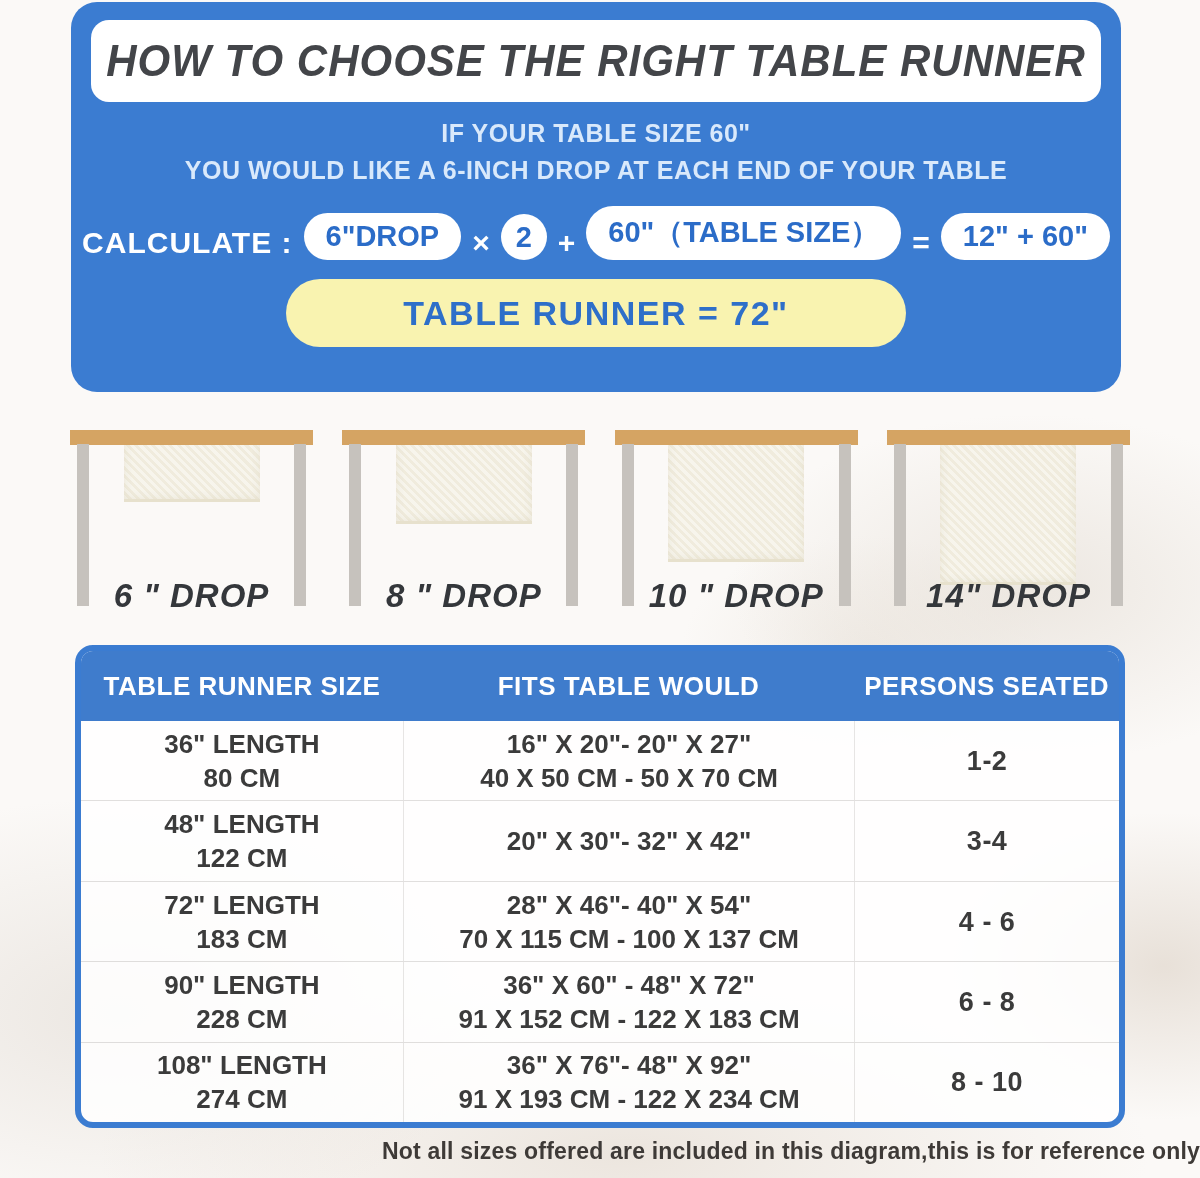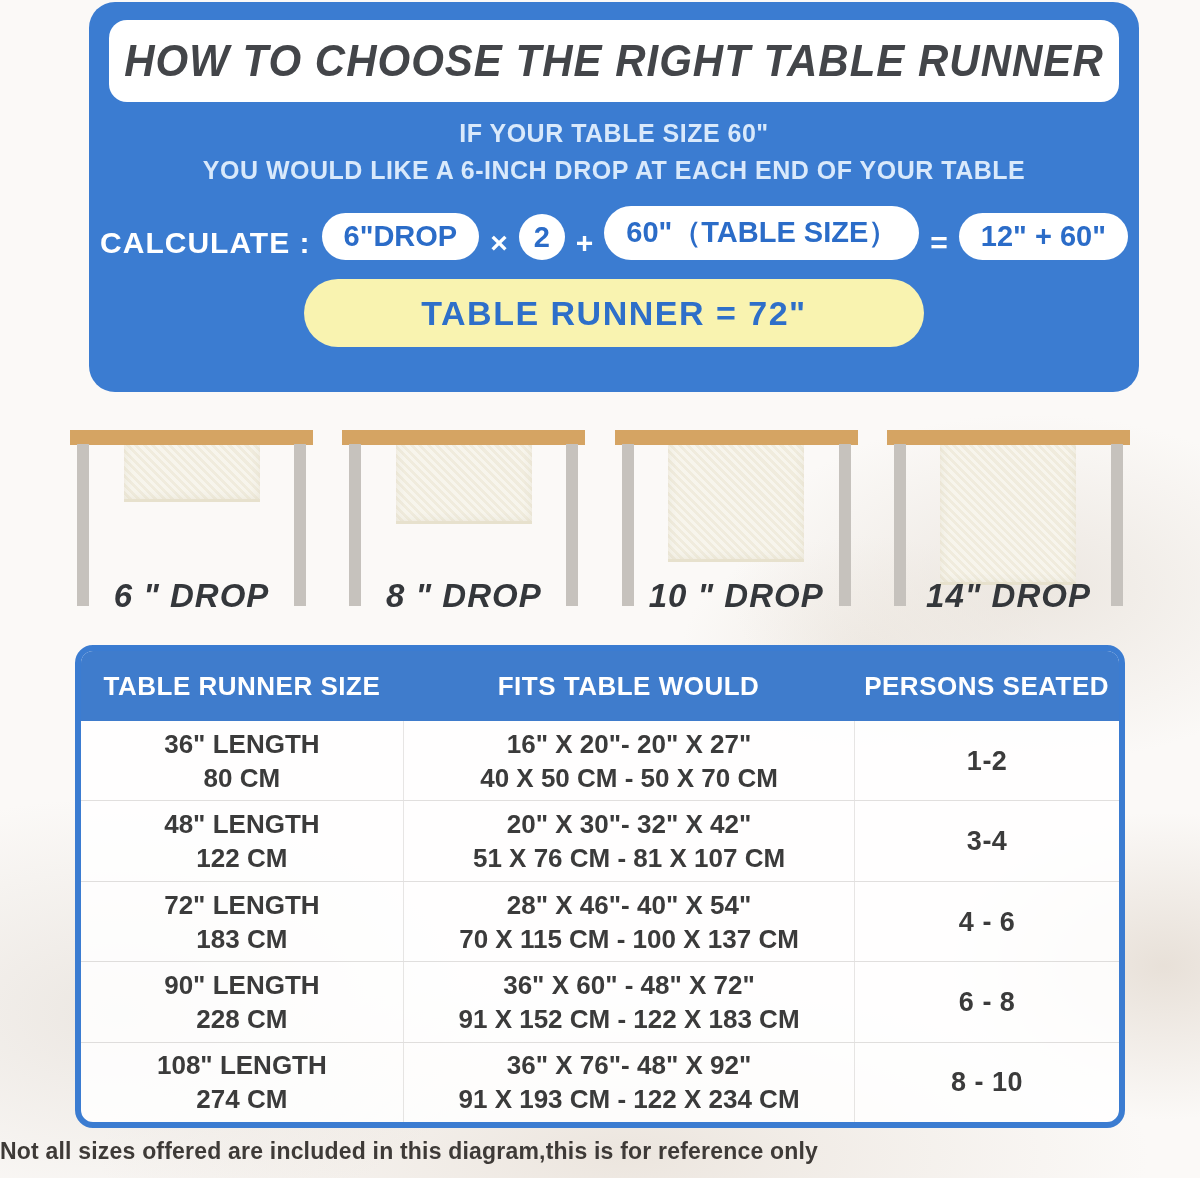--- a/index.html
+++ b/index.html
@@ -16,21 +16,21 @@
     background:
       radial-gradient(ellipse 430px 250px at 86% 50%, rgba(224,216,206,0.55), transparent 70%),
       radial-gradient(ellipse 520px 300px at 10% 86%, rgba(223,216,208,0.55), transparent 72%),
       radial-gradient(ellipse 700px 240px at 52% 98%, rgba(228,219,209,0.65), transparent 75%),
       radial-gradient(ellipse 320px 220px at 97% 82%, rgba(213,200,186,0.5), transparent 70%),
       radial-gradient(ellipse 260px 160px at 72% 55%, rgba(235,229,221,0.6), transparent 70%);
   }
 
   
   .top-panel {
-    position: absolute; left: 89px; top: 2px; width: 1050px; height: 390px;
+    position: absolute; left: 71px; top: 2px; width: 1050px; height: 390px;
     background: #3b7cd1; border-radius: 26px;
   }
   .title-box {
     margin: 18px 20px 0 20px; height: 82px;
     background: #ffffff; border-radius: 18px;
     display: flex; align-items: center; justify-content: center;
   }
   .page-title {
     font-size: 42px; font-weight: 900; font-style: italic;
     color: #434549; letter-spacing: 1px; white-space: nowrap;
@@ -113,21 +113,21 @@
   .chart-row:first-child { border-top: none; }
   .cell {
     display: flex; flex-direction: column; align-items: center; justify-content: center;
     color: #3b3b3b; font-weight: 700; font-size: 26px; line-height: 34px; text-align: center;
   }
   .cell + .cell { border-left: 1px solid rgba(120,115,110,0.18); }
   .cell.persons { font-size: 27px; letter-spacing: 0.5px; }
 
   
   .footer-note {
-    position: absolute; left: 0; right: 0; top: 1138px; text-align: left;
+    position: absolute; left: 0; right: 0; top: 1138px; text-align: right;
     color: #3e3a37; font-size: 23px; font-weight: 700; letter-spacing: 0.2px;
   }
 </style>
 </head>
 <body>
 
 <div class="bg-blur"></div>
 
 <div class="top-panel">
   <div class="title-box">
@@ -203,21 +203,20 @@
       <div class="cell persons">1-2</div>
     </div>
 
     <div class="chart-row">
       <div class="cell">
         <span>48" LENGTH</span>
         <span>122 CM</span>
       </div>
       <div class="cell">
         <span>20" X 30"- 32" X 42"</span>
-        <span>51 X 76 CM - 81 X 107 CM</span>
       </div>
       <div class="cell persons">3-4</div>
     </div>
 
     <div class="chart-row">
       <div class="cell">
         <span>72" LENGTH</span>
         <span>183 CM</span>
       </div>
       <div class="cell">

